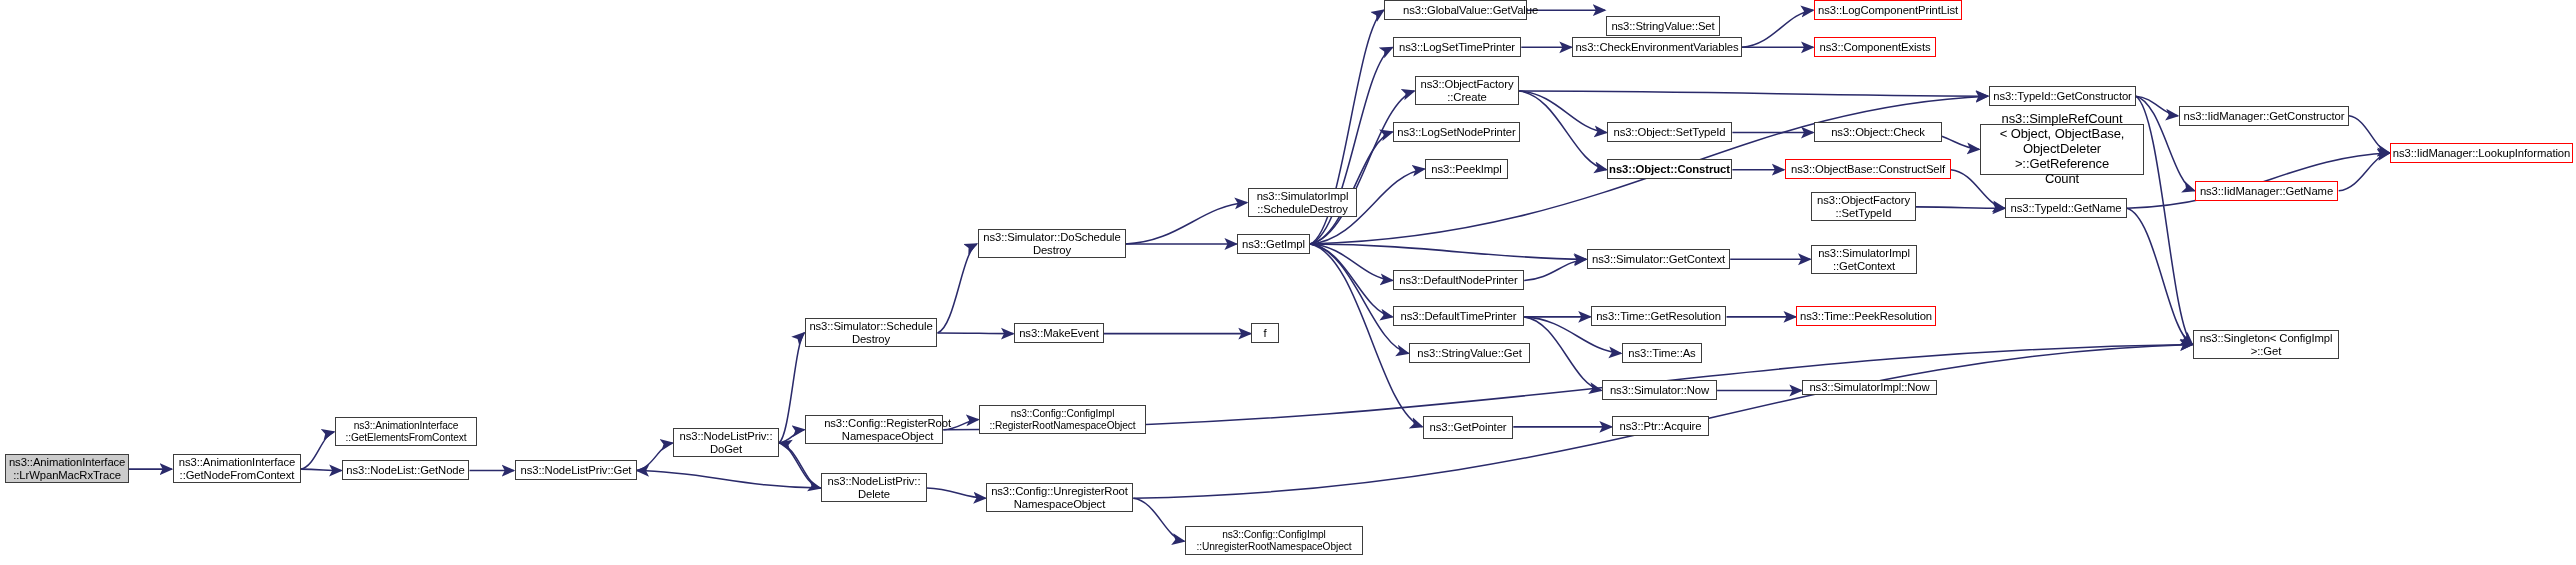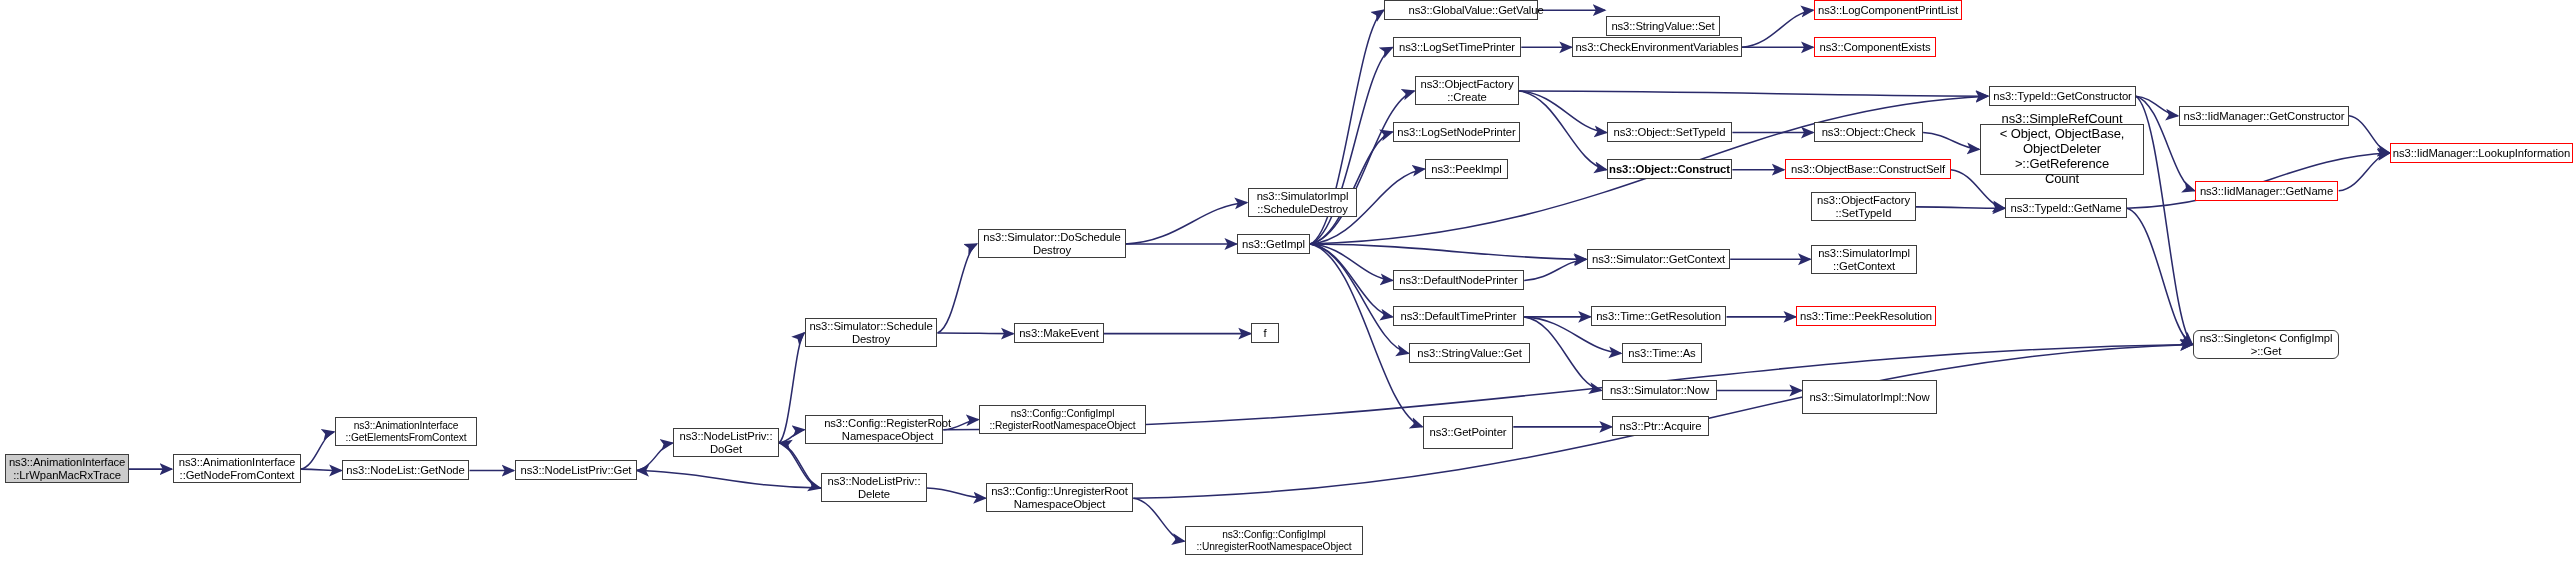--- a/index.html
+++ b/index.html
@@ -143,32 +143,32 @@
 ::UnregisterRootNamespaceObject</div>
       <div class="node" style="left: 805px; top: 318px; width: 132px; height: 29px;">ns3::Simulator::Schedule
 Destroy</div>
       <div class="node" style="left: 1014px; top: 323px; width: 90px; height: 20.4px;">ns3::MakeEvent</div>
       <div class="node" style="left: 1251px; top: 323px; width: 28px; height: 20.4px;">f</div>
       <div class="node" style="left: 978px; top: 229px; width: 148px; height: 29px;">ns3::Simulator::DoSchedule
 Destroy</div>
       <div class="node" style="left: 1248px; top: 188px; width: 109px; height: 29px;">ns3::SimulatorImpl
 ::ScheduleDestroy</div>
       <div class="node" style="left: 1237px; top: 234px; width: 73px; height: 20.4px;">ns3::GetImpl</div>
-      <div class="node" style="left: 1384px; top: 0px; width: 154px; height: 20.4px; padding-left: 33px;">ns3::GlobalValue::GetValue</div>
+      <div class="node" style="left: 1384px; top: 0px; width: 143px; height: 20.4px; padding-left: 33px;">ns3::GlobalValue::GetValue</div>
       <div class="node" style="left: 1606px; top: 16px; width: 114px; height: 20.4px;">ns3::StringValue::Set</div>
       <div class="node red" style="left: 1814px; top: 0px; width: 148px; height: 20.4px;">ns3::LogComponentPrintList</div>
       <div class="node" style="left: 1393px; top: 37px; width: 128px; height: 20.4px;">ns3::LogSetTimePrinter</div>
       <div class="node" style="left: 1572px; top: 37px; width: 170px; height: 20.4px;">ns3::CheckEnvironmentVariables</div>
       <div class="node red" style="left: 1814px; top: 37px; width: 122px; height: 20.4px;">ns3::ComponentExists</div>
       <div class="node" style="left: 1415px; top: 76px; width: 104px; height: 29px;">ns3::ObjectFactory
 ::Create</div>
       <div class="node" style="left: 1393px; top: 122px; width: 127px; height: 20.4px;">ns3::LogSetNodePrinter</div>
       <div class="node" style="left: 1425px; top: 159px; width: 83px; height: 20.4px;">ns3::PeekImpl</div>
       <div class="node" style="left: 1607px; top: 122px; width: 125px; height: 20.4px;">ns3::Object::SetTypeId</div>
-      <div class="node" style="left: 1814px; top: 122px; width: 109px; height: 20.4px;">ns3::Object::Check</div>
+      <div class="node" style="left: 1814px; top: 122px; width: 128px; height: 20.4px;">ns3::Object::Check</div>
       <div class="node" style="left: 1607px; top: 159px; width: 125px; height: 20.4px; font-weight: bold;">ns3::Object::Construct</div>
       <div class="node red" style="left: 1785px; top: 159px; width: 166px; height: 20.4px;">ns3::ObjectBase::ConstructSelf</div>
       <div class="node" style="left: 1989px; top: 86px; width: 147px; height: 20.4px;">ns3::TypeId::GetConstructor</div>
       <div class="node" style="left: 1980px; top: 124px; width: 164px; height: 51px; font-size: 13px;">ns3::SimpleRefCount
 &lt; Object, ObjectBase,
 ObjectDeleter &gt;::GetReference
 Count</div>
       <div class="node" style="left: 2179px; top: 106px; width: 170px; height: 20.4px;">ns3::IidManager::GetConstructor</div>
       <div class="node red" style="left: 2390px; top: 143px; width: 183px; height: 20.4px;">ns3::IidManager::LookupInformation</div>
       <div class="node red" style="left: 2195px; top: 181px; width: 143px; height: 20.4px;">ns3::IidManager::GetName</div>
@@ -178,20 +178,20 @@
       <div class="node" style="left: 1587px; top: 249px; width: 143px; height: 20.4px;">ns3::Simulator::GetContext</div>
       <div class="node" style="left: 1811px; top: 245px; width: 106px; height: 29px;">ns3::SimulatorImpl
 ::GetContext</div>
       <div class="node" style="left: 1393px; top: 270px; width: 131px; height: 20.4px;">ns3::DefaultNodePrinter</div>
       <div class="node" style="left: 1393px; top: 306px; width: 131px; height: 20.4px;">ns3::DefaultTimePrinter</div>
       <div class="node" style="left: 1591px; top: 306px; width: 135px; height: 20.4px;">ns3::Time::GetResolution</div>
       <div class="node red" style="left: 1796px; top: 306px; width: 140px; height: 20.4px; text-align: center;">ns3::Time::PeekResolution</div>
       <div class="node" style="left: 1622px; top: 343px; width: 80px; height: 20.4px;">ns3::Time::As</div>
       <div class="node" style="left: 1409px; top: 343px; width: 121px; height: 20.4px;">ns3::StringValue::Get</div>
       <div class="node" style="left: 1602px; top: 380px; width: 115px; height: 20.4px;">ns3::Simulator::Now</div>
-      <div class="node" style="left: 1802px; top: 380px; width: 135px; height: 34px;">ns3::SimulatorImpl::Now</div>
-      <div class="node" style="left: 1423px; top: 416px; width: 90px; height: 33px;">ns3::GetPointer</div>
+      <div class="node" style="left: 1802px; top: 380px; width: 135px; height: 15px;">ns3::SimulatorImpl::Now</div>
+      <div class="node" style="left: 1423px; top: 416px; width: 90px; height: 23px;">ns3::GetPointer</div>
       <div class="node" style="left: 1612px; top: 416px; width: 97px; height: 20.4px;">ns3::Ptr::Acquire</div>
-      <div class="node" style="left: 2193px; top: 330px; width: 146px; height: 29px; border-radius: 6px;">ns3::Singleton&lt; ConfigImpl
+      <div class="node" style="left: 2193px; top: 330px; width: 146px; height: 29px;">ns3::Singleton&lt; ConfigImpl
 &gt;::Get</div>
     </div>
 </div>
 
 
 </body></html>

